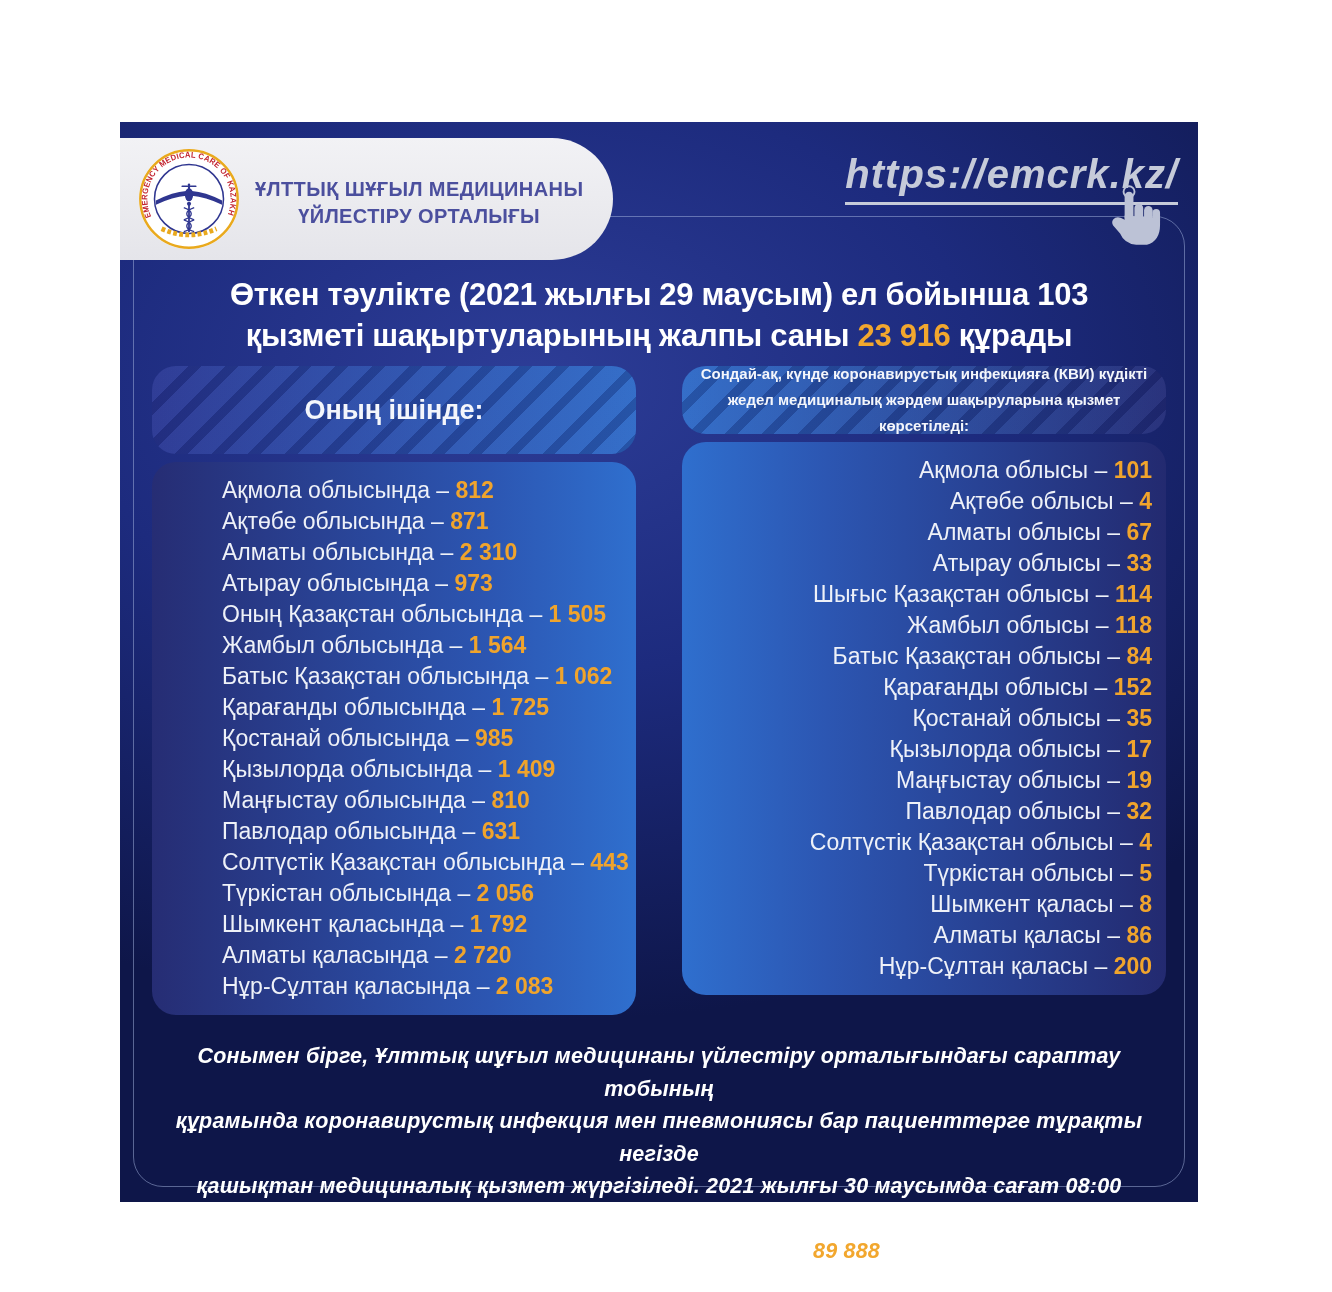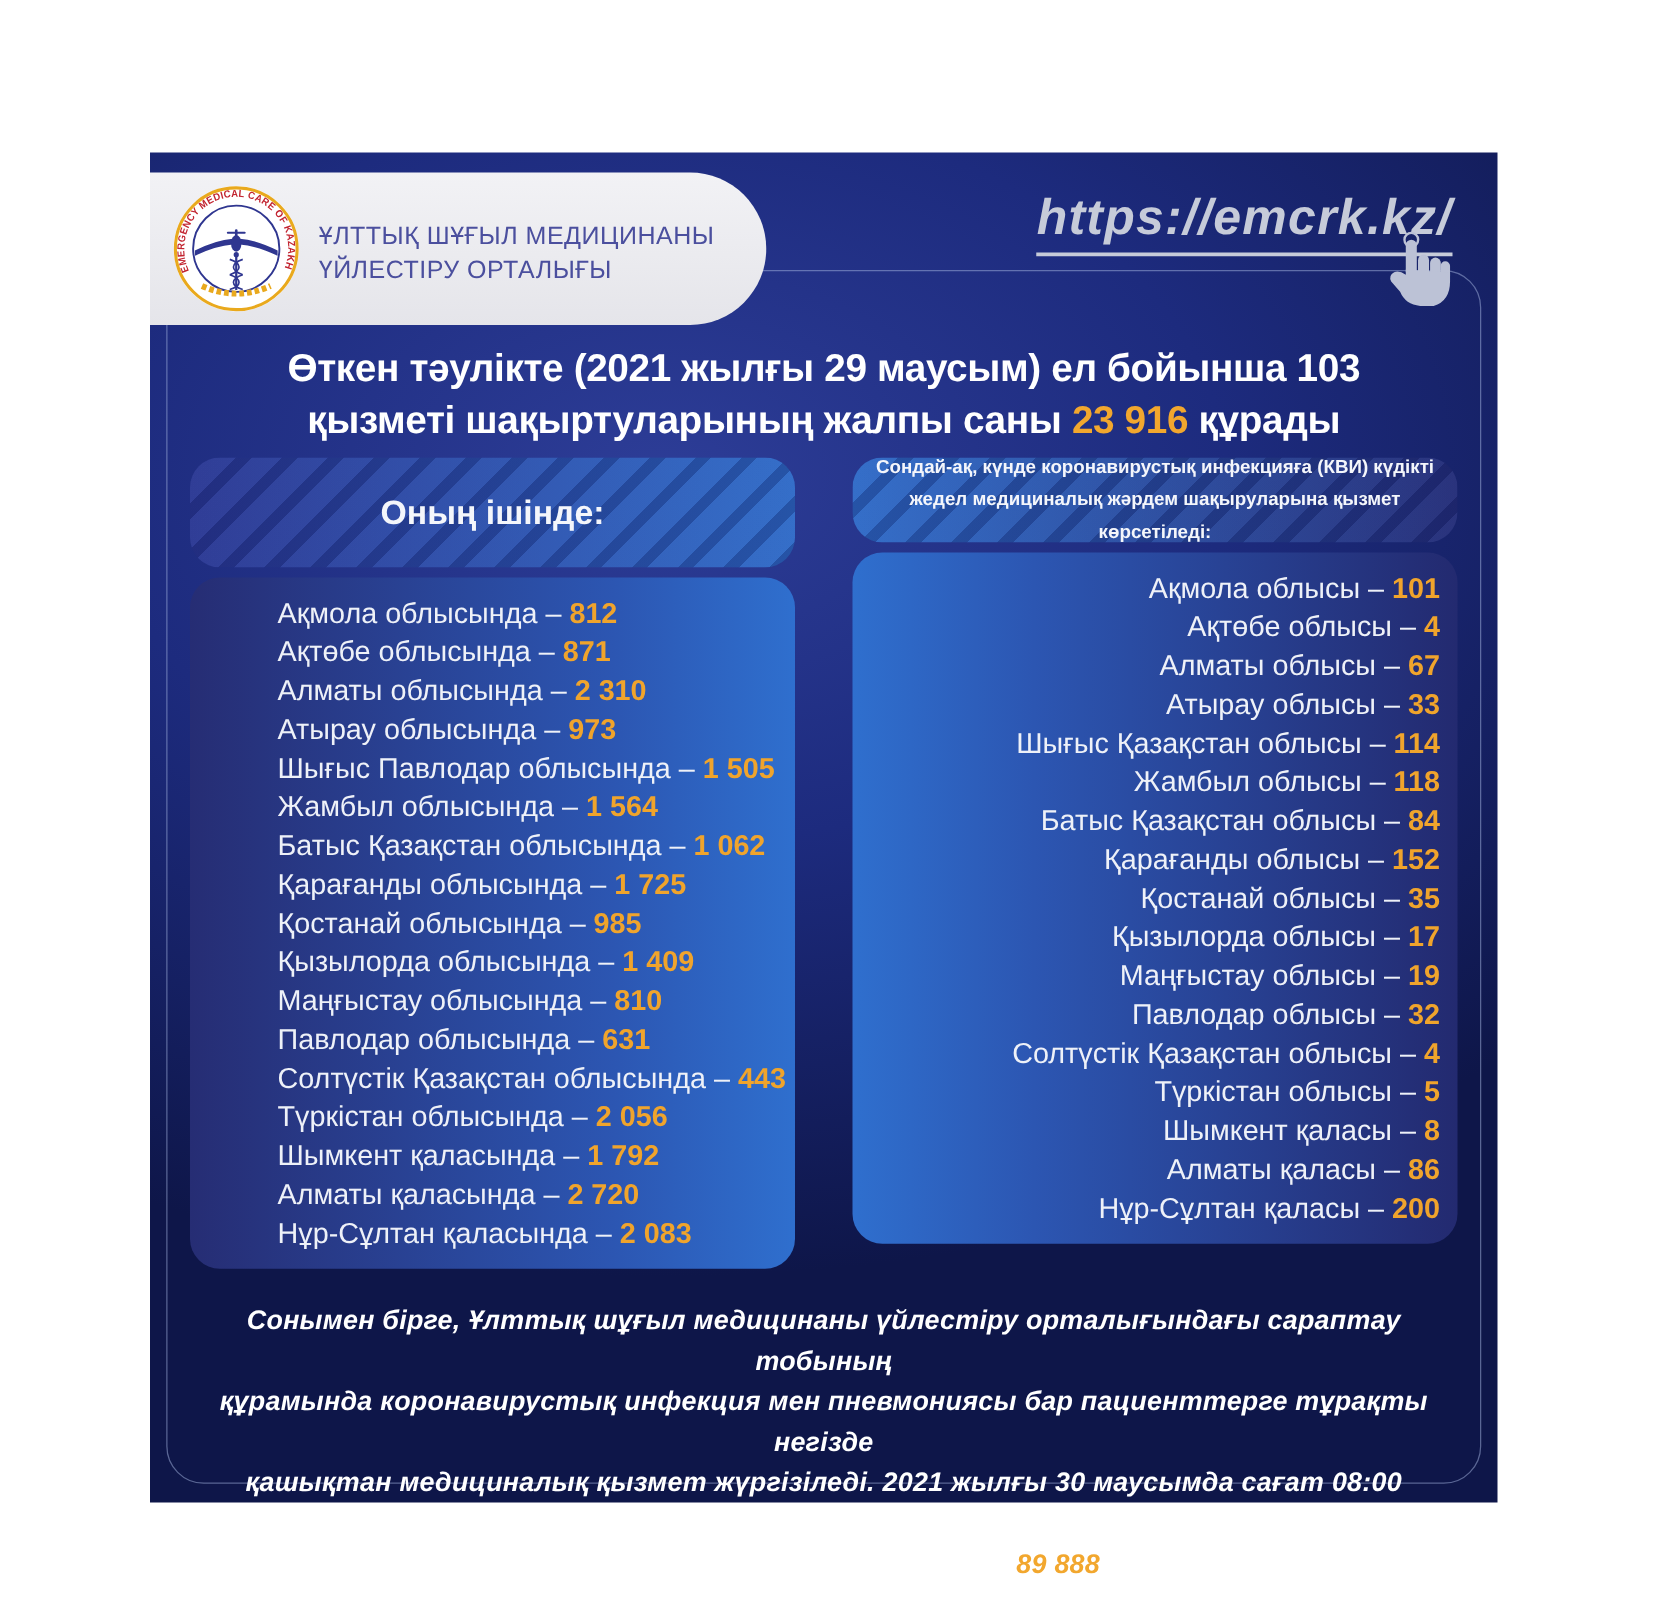--- a/index.html
+++ b/index.html
@@ -8,24 +8,24 @@
   .card{position:absolute;left:120px;top:122px;width:1078px;height:1080px;
         background:radial-gradient(ellipse 980px 640px at 38% 24%, #2d3d97 0%, #1d2b7e 46%, #0e1649 100%);}
   
   .inset-line{position:absolute;left:13px;top:94px;width:1050px;height:969px;
         border:1px solid rgba(165,182,224,0.5);border-radius:30px;pointer-events:none;}
   
   .band{position:absolute;left:0;top:16px;width:493px;height:122px;
         background:linear-gradient(180deg,#f2f2f5 0%,#e5e5ea 100%);
         border-radius:0 61px 61px 0;}
   .logo{position:absolute;left:17px;top:9px;width:104px;height:104px;}
-  .org-name{position:absolute;left:135px;top:38px;color:#4b4f9e;font-weight:normal;
-        font-size:20px;line-height:27px;letter-spacing:0.4px;}
+  .org-name{position:absolute;left:135px;top:38px;color:#4b4f9e;font-weight:bold;
+        font-size:20px;line-height:27px;letter-spacing:0.4px;text-align:center;}
   
-  .url-wrap{position:absolute;top:30px;right:36px;text-align:right;}
+  .url-wrap{position:absolute;top:30px;right:20px;text-align:right;}
   .url{display:inline-block;font-style:italic;font-weight:bold;font-size:40px;
         color:#c6cbd9;text-decoration:none;border-bottom:3px solid #c6cbd9;
         padding-bottom:5px;letter-spacing:1px;}
   .hand{position:absolute;top:62px;right:32px;width:62px;height:68px;}
   
   .title{position:absolute;top:152px;left:0;width:100%;text-align:center;color:#ffffff;
         font-weight:bold;font-size:31px;line-height:41px;letter-spacing:-0.3px;}
   .title .hl{color:#f2a72e;}
   
   .panels{position:absolute;top:244px;left:32px;width:1014px;display:flex;gap:46px;}
@@ -110,21 +110,21 @@
         <div class="list-box list-left">
 
             <div class="row"><span class="lbl">Ақмола облысында –</span> <span class="val">812</span></div>
 
             <div class="row"><span class="lbl">Ақтөбе облысында –</span> <span class="val">871</span></div>
 
             <div class="row"><span class="lbl">Алматы облысында –</span> <span class="val">2 310</span></div>
 
             <div class="row"><span class="lbl">Атырау облысында –</span> <span class="val">973</span></div>
 
-            <div class="row"><span class="lbl">Шығыс Павлодар облысында –</span> <span class="val">1 505</span></div>
+            <div class="row"><span class="lbl">Оның Қазақстан облысында –</span> <span class="val">1 505</span></div>
 
             <div class="row"><span class="lbl">Жамбыл облысында –</span> <span class="val">1 564</span></div>
 
             <div class="row"><span class="lbl">Батыс Қазақстан облысында –</span> <span class="val">1 062</span></div>
 
             <div class="row"><span class="lbl">Қарағанды облысында –</span> <span class="val">1 725</span></div>
 
             <div class="row"><span class="lbl">Қостанай облысында –</span> <span class="val">985</span></div>
 
             <div class="row"><span class="lbl">Қызылорда облысында –</span> <span class="val">1 409</span></div>

